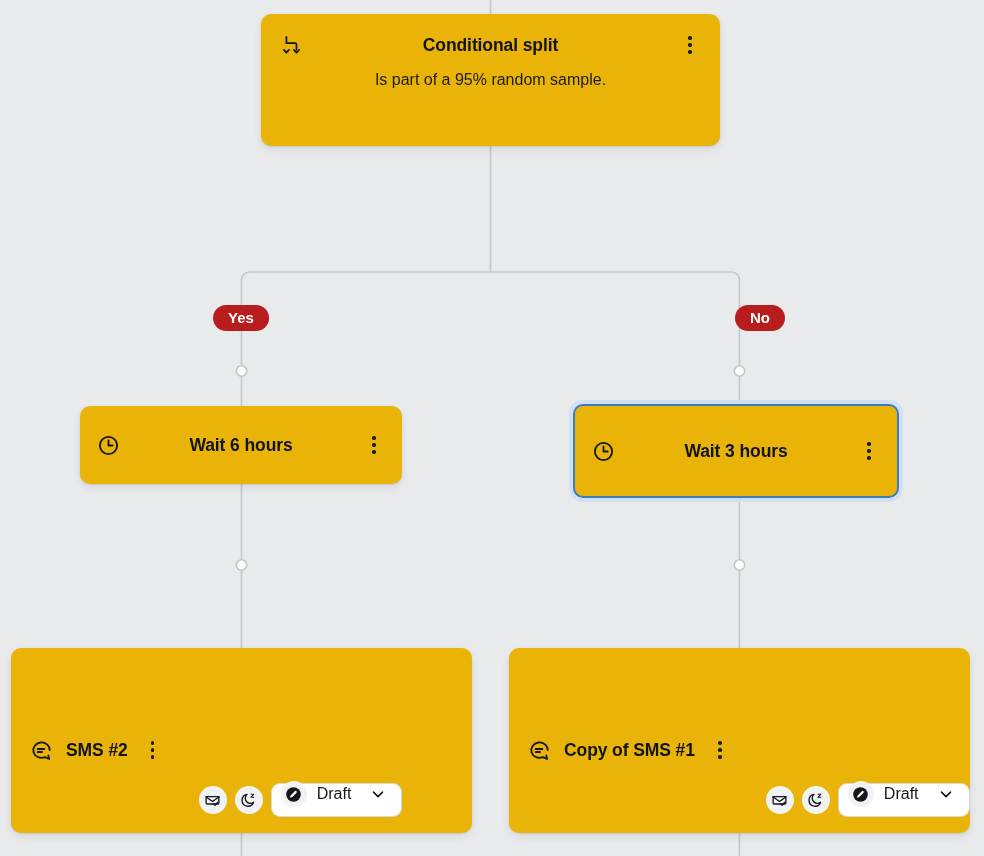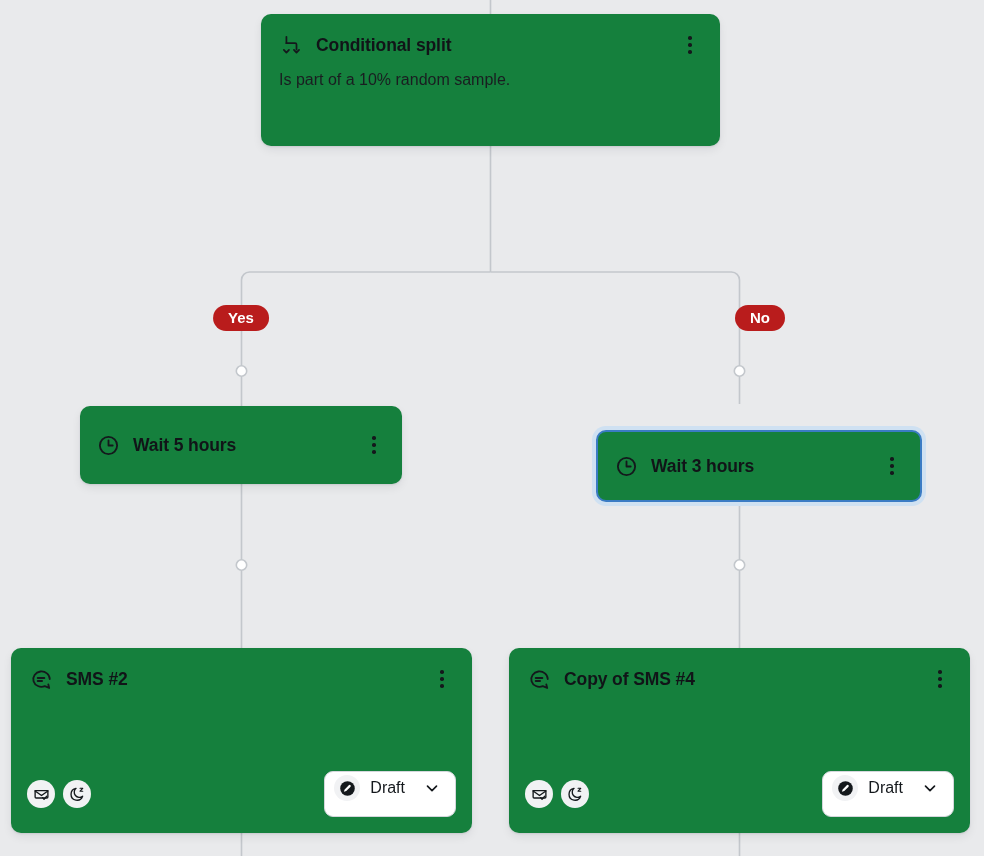--- a/index.html
+++ b/index.html
@@ -29,23 +29,24 @@
     position: absolute;
     left: 0; top: 0;
     width: 984px;
     height: 856px;
     pointer-events: none;
   }
 
   
   .node {
     position: absolute;
-    background: #15803d;
+    background: #eab308;
     border-radius: 10px;
     box-shadow: 0 1px 2px rgba(16,24,40,.10), 0 4px 10px rgba(16,24,40,.07);
+    text-align: center;
   }
 
   .node.selected {
     border: 2px solid #3b7cc4;
     box-shadow: 0 0 0 4px #cfe1f2, 0 1px 2px rgba(16,24,40,.10);
   }
 
   .node-header {
     display: flex;
     align-items: center;
@@ -115,28 +116,27 @@
     display: flex;
     align-items: center;
   }
   .node-wait .node-header {
     padding: 0 16px;
     width: 100%;
   }
   .node-wait .node-title { font-size: 17.5px; }
 
   #node-wait-left  { left: 80px;  top: 406px; }
-  #node-wait-right { left: 596px; top: 404px; height: 72px; width: 326px; margin-top: 26px; }
+  #node-wait-right { left: 573px; top: 404px; height: 94px; width: 326px; }
 
   
   .node-sms {
     width: 461px;
     height: 185px;
     display: flex;
-    flex-direction: column;
   }
   .node-sms .node-header { padding: 19px 18px 0 18px; }
   .node-sms .node-body { padding: 14px 18px 0 18px; }
 
   #node-sms-left  { left: 11px;  top: 648px; }
   #node-sms-right { left: 509px; top: 648px; }
 
   .node-footer {
     margin-top: auto;
     display: flex;
@@ -154,21 +154,21 @@
     align-items: center;
     justify-content: center;
     flex: 0 0 auto;
   }
 
   .status-pill {
     margin-left: auto;
     display: flex;
     align-items: center;
     gap: 10px;
-    height: 46px;
+    height: 34px;
     padding: 0 12px 12px 9px;
     border: 1px solid #d4d7dc;
     border-radius: 9px;
     background: #ffffff;
     cursor: pointer;
   }
   .status-pill .pill-icon-wrap {
     width: 26px;
     height: 26px;
     border-radius: 50%;
@@ -260,35 +260,35 @@
           <path d="M15.2 17.3 L 18 20.4 L 20.8 17.3"></path>
         </svg>
       </span>
       <span class="node-title">Conditional split</span>
       <span class="kebab">
         <i></i>
         <i></i>
         <i></i>
       </span>
     </div>
-    <div class="node-body">Is part of a 10% random sample.</div>
+    <div class="node-body">Is part of a 95% random sample.</div>
   </div>
 
   <div class="branch-badge" id="badge-yes">Yes</div>
   <div class="branch-badge" id="badge-no">No</div>
 
   <div class="node node-wait" id="node-wait-left">
     <div class="node-header">
       <span class="node-icon">
         <svg width="23" height="23" viewBox="0 0 24 24" fill="none" stroke="#14181c" stroke-width="1.9" stroke-linecap="round" stroke-linejoin="round">
           <circle cx="12" cy="12" r="9"></circle>
           <path d="M12 6.6 V 12 H 16.4"></path>
         </svg>
       </span>
-      <span class="node-title">Wait 5 hours</span>
+      <span class="node-title">Wait 6 hours</span>
       <span class="kebab">
         <i></i>
         <i></i>
         <i></i>
       </span>
     </div>
   </div>
 
   <div class="node node-wait selected" id="node-wait-right">
     <div class="node-header">
@@ -356,21 +356,21 @@
 
   <div class="node node-sms" id="node-sms-right">
     <div class="node-header">
       <span class="node-icon">
         <svg width="23" height="23" viewBox="0 0 24 24" fill="none" stroke="#14181c" stroke-width="1.9" stroke-linecap="round" stroke-linejoin="round">
           <path d="M20.6 11.6 a8.6 8 0 1 0 -5.2 7.35 L 20 20.8 L 19.1 17.1"></path>
           <path d="M8 10.4 H 15"></path>
           <path d="M8 13.6 H 12.6"></path>
         </svg>
       </span>
-      <span class="node-title">Copy of SMS #4</span>
+      <span class="node-title">Copy of SMS #1</span>
       <span class="kebab">
         <i></i>
         <i></i>
         <i></i>
       </span>
     </div>
     <div class="node-footer">
       <span class="footer-icon">
         <svg width="17" height="17" viewBox="0 0 24 24" fill="none" stroke="#14181c" stroke-width="1.9" stroke-linecap="round" stroke-linejoin="round">
           <path d="M3 6.5 h18 v9 a1.5 1.5 0 0 1 -1.5 1.5 H 4.5 A1.5 1.5 0 0 1 3 15.5 Z"></path>

